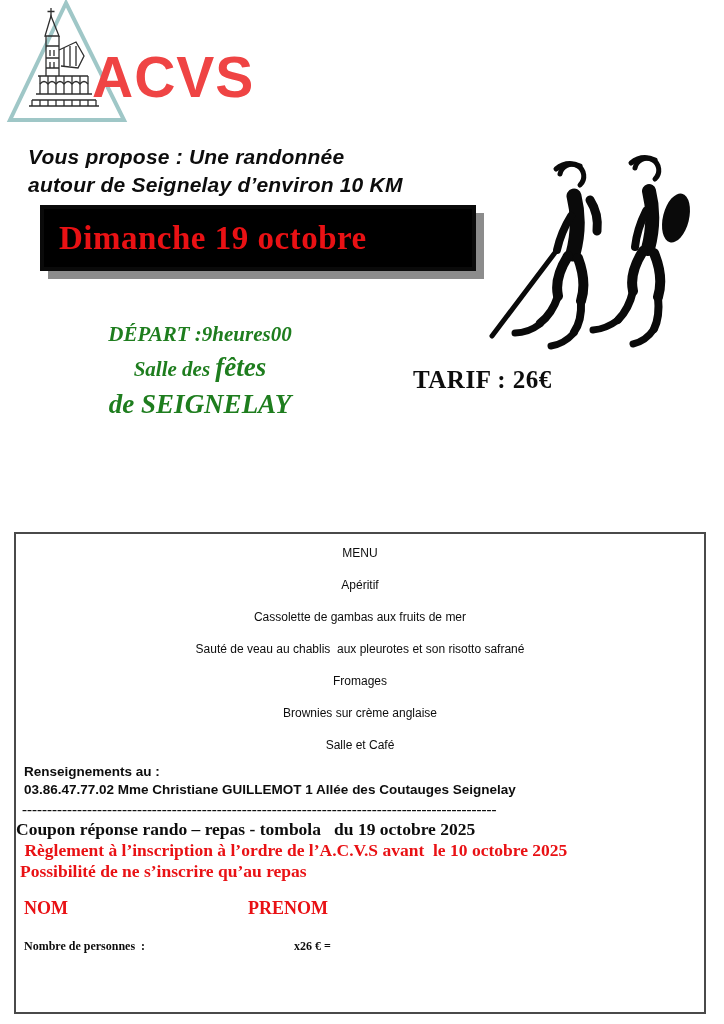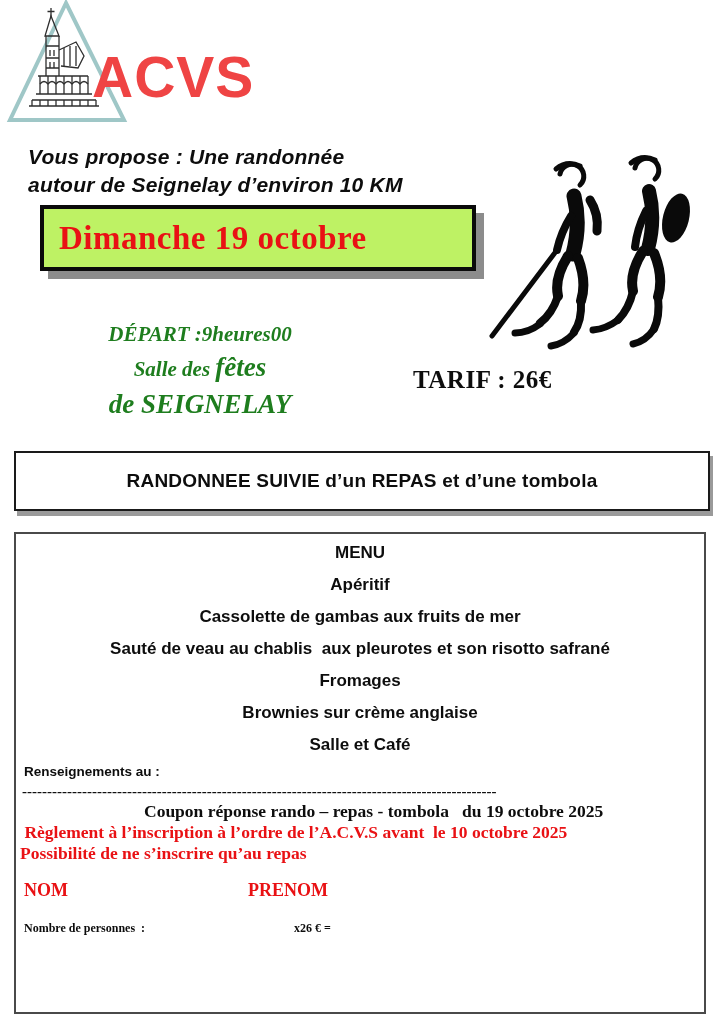--- a/index.html
+++ b/index.html
@@ -16,21 +16,21 @@
     color:#ef4444;letter-spacing:1px;font-family:"Liberation Sans",sans-serif;
   }
   
   #intro{
     position:absolute;left:28px;top:143px;font-size:21px;font-weight:bold;
     font-style:italic;color:#0d0d0d;line-height:1.33;letter-spacing:.2px;
   }
   
   #date-box{
     position:absolute;left:40px;top:205px;width:428px;height:58px;
-    border:4px solid #0a0a0a;background:#bef264;box-shadow:8px 8px 0 #8c8c8c;
+    border:4px solid #0a0a0a;background:#000000;box-shadow:8px 8px 0 #8c8c8c;
     display:flex;align-items:center;
   }
   #date-box span{
     font-family:"Liberation Serif",serif;font-weight:bold;font-size:33px;
     padding-left:15px;letter-spacing:.5px;
   }
   
   #hikers{position:absolute;left:478px;top:148px;}
   
   #depart{
@@ -54,33 +54,33 @@
     display:flex;align-items:center;justify-content:center;
   }
   #banner-box span{font-size:19px;font-weight:bold;color:#0d0d0d;letter-spacing:.2px;}
   
   #main-box{
     position:absolute;left:14px;top:532px;width:692px;height:482px;
     border:2px solid #4a4a4a;background:#fff;box-sizing:border-box;
   }
   .menu-line{
     height:32px;display:flex;align-items:center;justify-content:center;
-    font-size:17px;font-weight:bold;color:#0d0d0d;
+    font-size:12px;font-weight:normal;color:#0d0d0d;
   }
   #menu-block{padding-top:3px;}
   #contact-block{
     padding-left:8px;font-size:13.5px;font-weight:bold;color:#0d0d0d;
     line-height:1.35;margin-top:2px;
   }
   #divider{
     margin-top:2px;padding-left:6px;width:600px;overflow:hidden;white-space:nowrap;
     font-family:"Liberation Serif",serif;font-weight:bold;font-size:15px;color:#111;
   }
   #coupon-title{
-    padding-left:128px;font-family:"Liberation Serif",serif;font-weight:bold;
+    font-family:"Liberation Serif",serif;font-weight:bold;
     font-size:17.5px;color:#0d0d0d;margin-top:1px;
   }
   .notice{
     font-family:"Liberation Serif",serif;font-weight:bold;font-size:17.5px;
     line-height:1.18;padding-left:4px;
   }
   #names-row{position:relative;margin-top:16px;height:22px;
     font-family:"Liberation Serif",serif;font-weight:bold;font-size:18px;}
   #nom-label{position:absolute;left:8px;}
   #prenom-label{position:absolute;left:232px;}
@@ -157,37 +157,35 @@
   </svg>
 
   <div id="depart" style="color:#1e7d1e">
     <div class="l1">DÉPART :9heures00</div>
     <div class="l2"><span>Salle des </span><span class="big">fêtes</span></div>
     <div class="l3">de SEIGNELAY</div>
   </div>
 
   <div id="tarif">TARIF : 26€</div>
 
-  <div id="banner-box">
-    <span>RANDONNEE SUIVIE d’un REPAS et d’une tombola</span>
-  </div>
 
   <div id="main-box">
     <div id="menu-block">
       <div class="menu-line">MENU</div>
       <div class="menu-line pre">Apéritif</div>
       <div class="menu-line pre">Cassolette de gambas aux fruits de mer</div>
       <div class="menu-line pre">Sauté de veau au chablis  aux pleurotes et son risotto safrané</div>
       <div class="menu-line pre">Fromages</div>
       <div class="menu-line pre">Brownies sur crème anglaise</div>
       <div class="menu-line pre">Salle et Café</div>
     </div>
 
     <div id="contact-block">
       <div>Renseignements au :</div>
+      <div>03.86.47.77.02 Mme Christiane GUILLEMOT 1 Allée des Coutauges Seignelay</div>
     </div>
 
     <div id="divider">-----------------------------------------------------------------------------------------------</div>
 
     <div id="coupon-title" class="pre">Coupon réponse rando – repas - tombola   du 19 octobre 2025</div>
 
     <div class="notice pre" style="color:#e91114"> Règlement à l’inscription à l’ordre de l’A.C.V.S avant  le 10 octobre 2025</div>
     <div class="notice pre" style="color:#e91114">Possibilité de ne s’inscrire qu’au repas</div>
 
     <div id="names-row">

